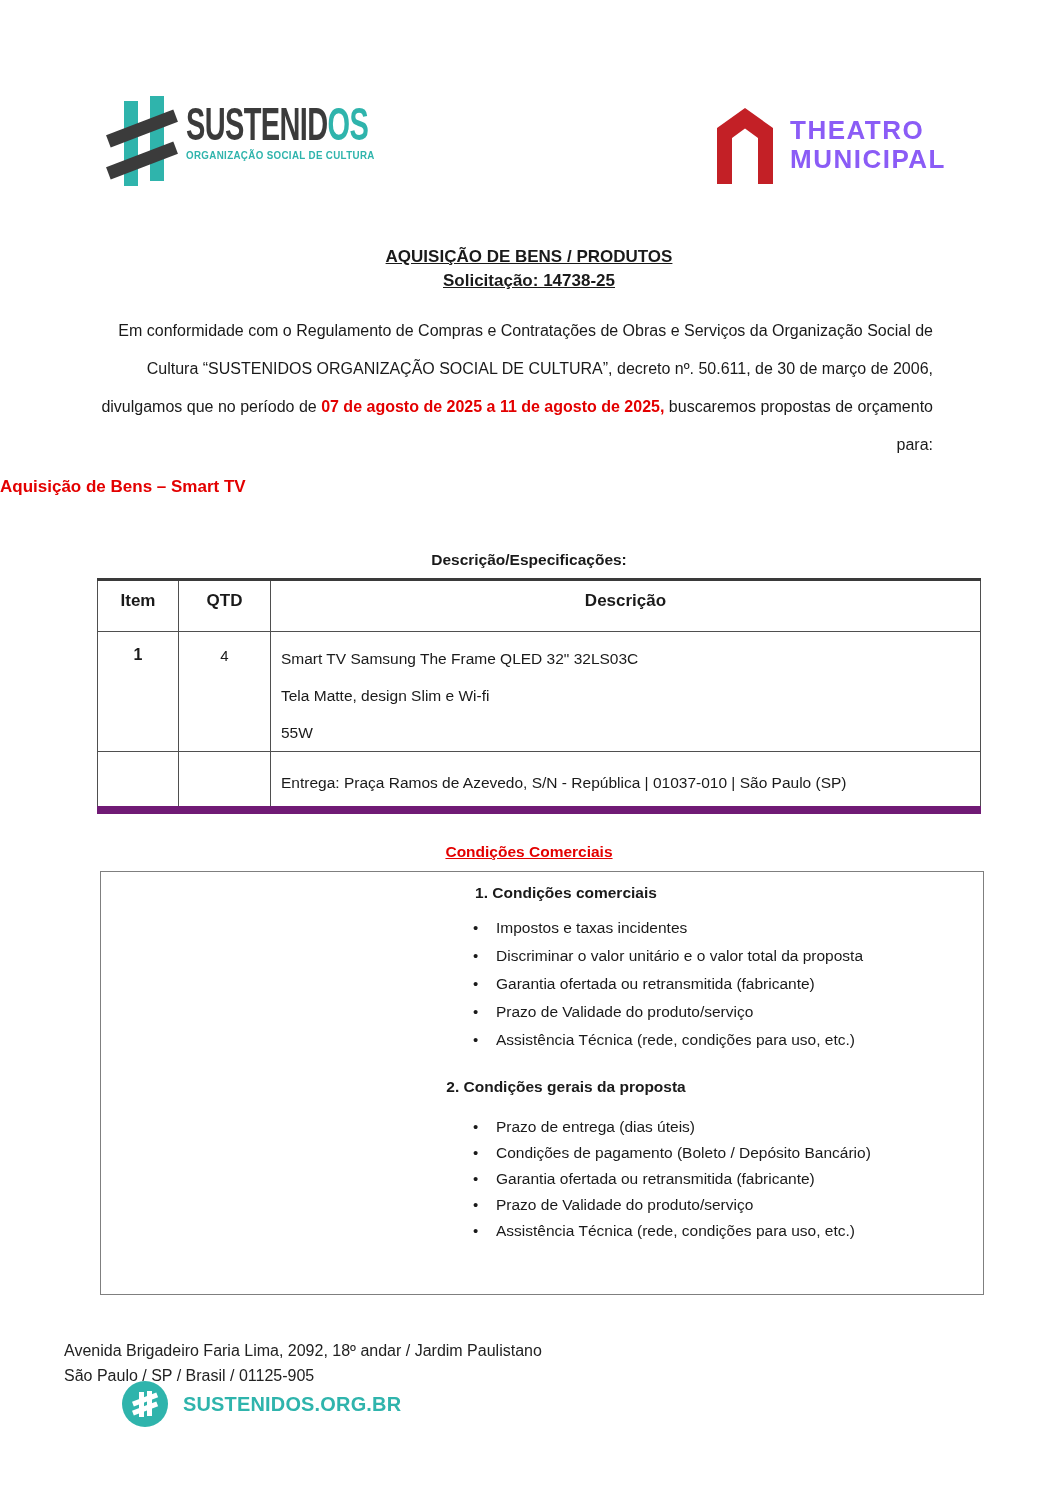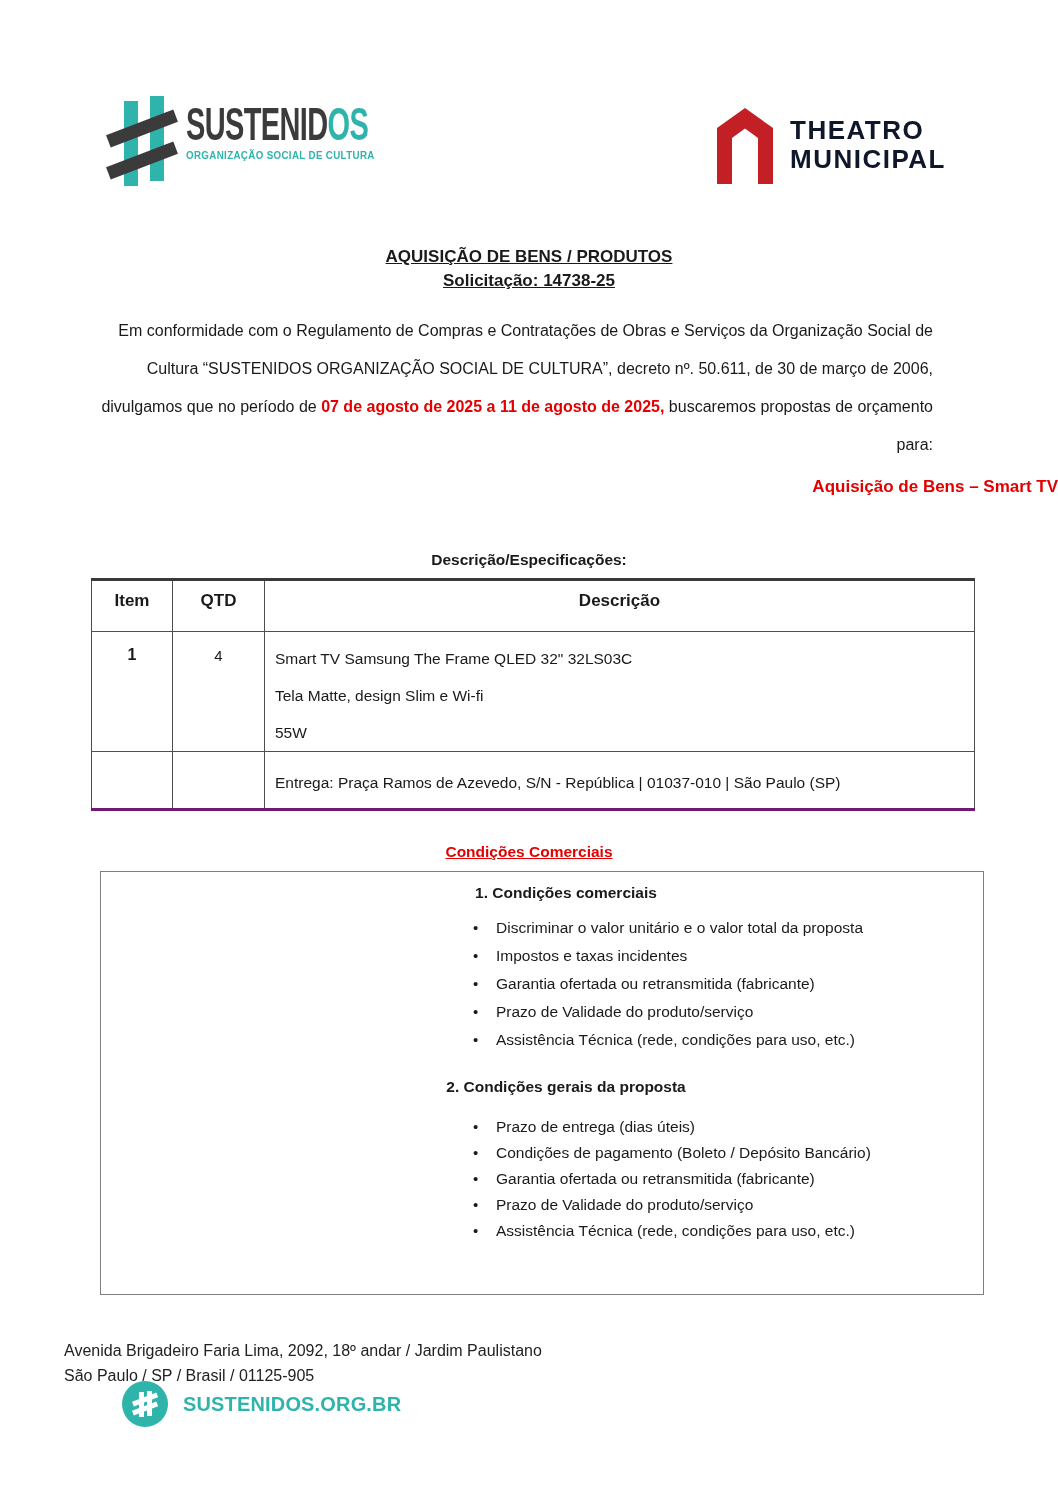--- a/index.html
+++ b/index.html
@@ -48,48 +48,48 @@
     letter-spacing:0.4px;transform:scaleX(0.85);transform-origin:left center;white-space:nowrap;
   }
 
   .logo-theatro{
     position:absolute;left:716px;top:106px;
     display:flex;gap:16px;align-items:center;
   }
   .theatro-arch{width:58px;height:78px;color:var(--theatro-red);flex:0 0 auto;}
   .theatro-text{
     font-weight:bold;font-size:26px;line-height:29px;letter-spacing:1.5px;
-    color:#0f172a;white-space:nowrap;
+    color:#8b5cf6;white-space:nowrap;
   }
 
   
   .doc-title{
     position:absolute;left:0;top:245px;width:100%;
     text-align:center;font-weight:bold;font-size:17px;line-height:23.5px;
   }
   .doc-title .u{text-decoration:underline;}
   .intro{
     position:absolute;left:88px;top:312px;width:845px;
     font-size:16px;line-height:38px;text-align:right;
   }
   .intro .hl{color:var(--red);font-weight:bold;}
   .subject-heading{
     position:absolute;left:0;top:477px;width:100%;
-    text-align:right;color:var(--red);font-weight:bold;font-size:17px;
+    text-align:left;color:var(--red);font-weight:bold;font-size:17px;
   }
   .spec-heading{
     position:absolute;left:0;top:551px;width:100%;
     text-align:center;font-weight:bold;font-size:15.5px;
   }
 
   
   .items-table{
-    position:absolute;left:91px;top:578px;width:884px;
+    position:absolute;left:97px;top:578px;width:884px;
     border-collapse:collapse;table-layout:fixed;
-    border-top:3px solid #3A3A3A;border-bottom:3px solid #701a75;
+    border-top:3px solid #3A3A3A;border-bottom:8px solid #701a75;
   }
   .items-table th,.items-table td{
     border:1.5px solid #4F4F4F;vertical-align:top;
   }
   .items-table thead th{
     height:52px;text-align:center;font-weight:bold;font-size:17px;padding-top:10px;
   }
   .items-table .row-product td{height:120px;}
   .items-table .row-delivery td{height:58px;}
   .cell-item{width:81px;text-align:center;font-weight:bold;font-size:16px;padding-top:14px;}
@@ -214,22 +214,22 @@
         </td>
       </tr>
     </tbody>
   </table>
 
   <div class="cond-heading">Condições Comerciais</div>
 
   <div class="cond-box">
     <div class="cond-section-title">1. Condições comerciais</div>
     <ul class="cond-list">
+      <li>Impostos e taxas incidentes</li>
       <li>Discriminar o valor unitário e o valor total da proposta</li>
-      <li>Impostos e taxas incidentes</li>
       <li>Garantia ofertada ou retransmitida (fabricante)</li>
       <li>Prazo de Validade do produto/serviço</li>
       <li>Assistência Técnica (rede, condições para uso, etc.)</li>
     </ul>
 
     <div class="cond-section-title second">2. Condições gerais da proposta</div>
     <ul class="cond-list second">
       <li>Prazo de entrega (dias úteis)</li>
       <li>Condições de pagamento (Boleto / Depósito Bancário)</li>
       <li>Garantia ofertada ou retransmitida (fabricante)</li>

